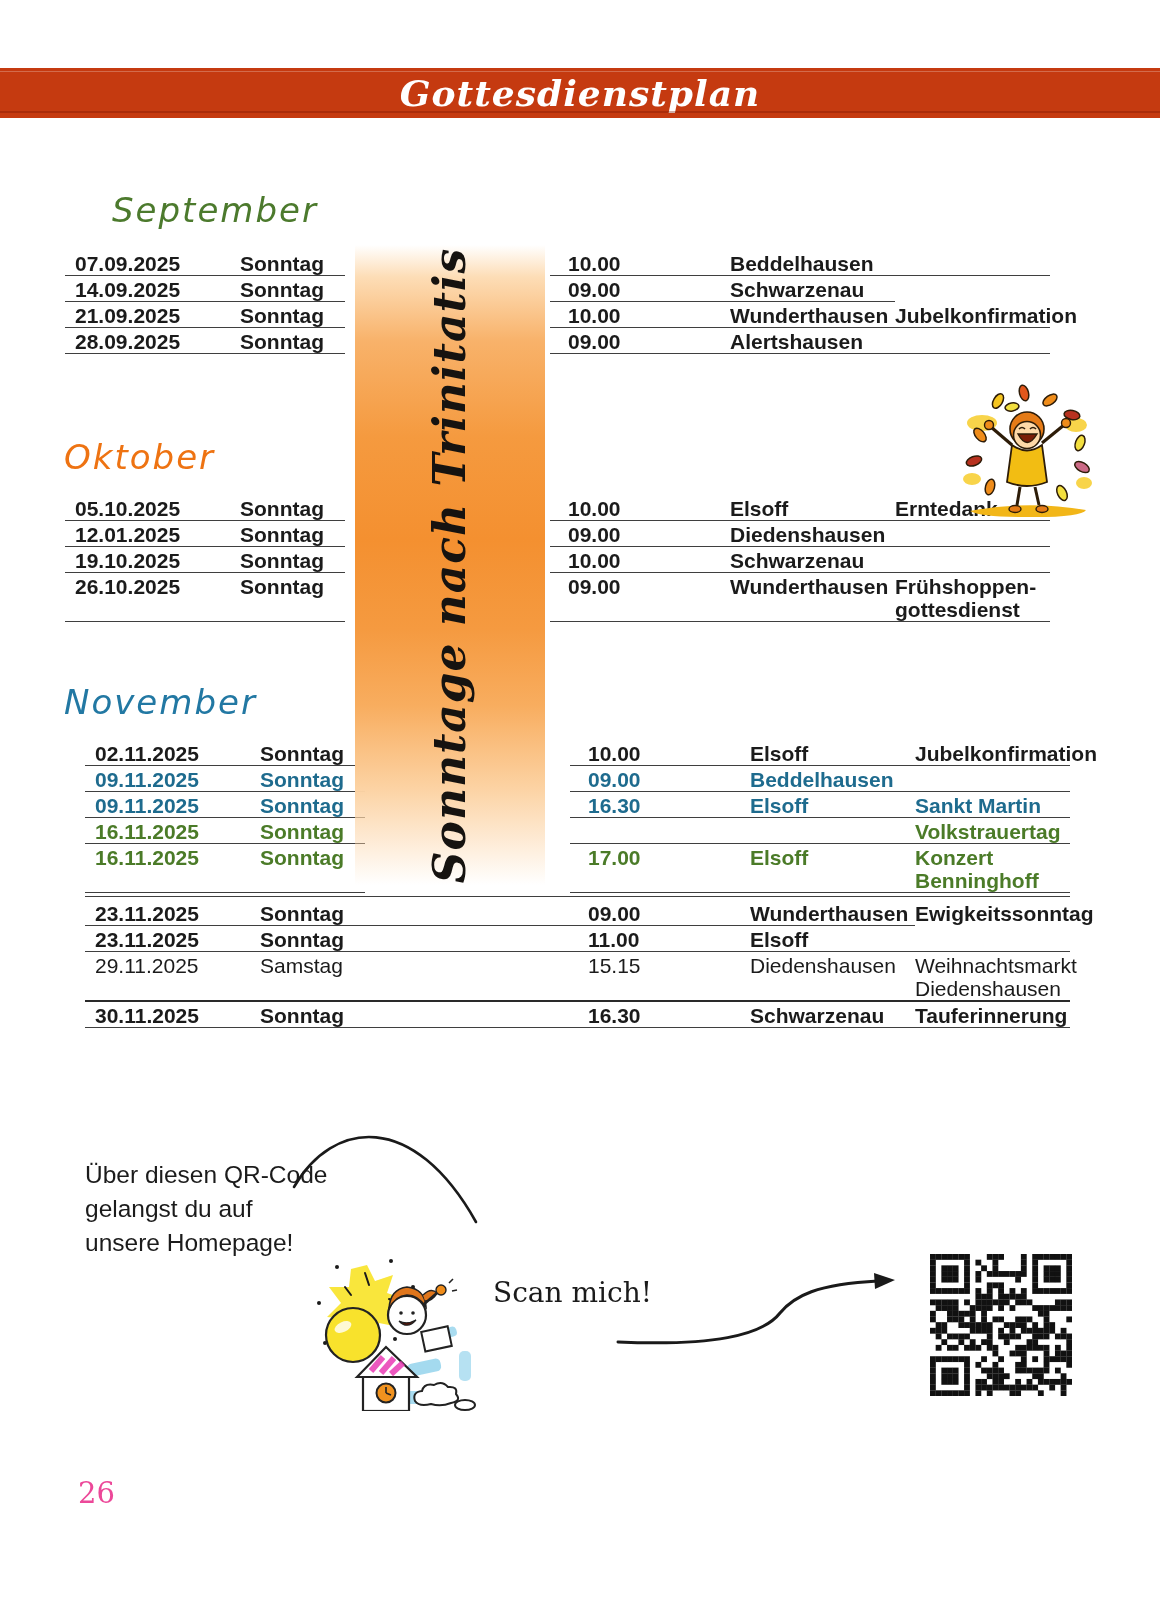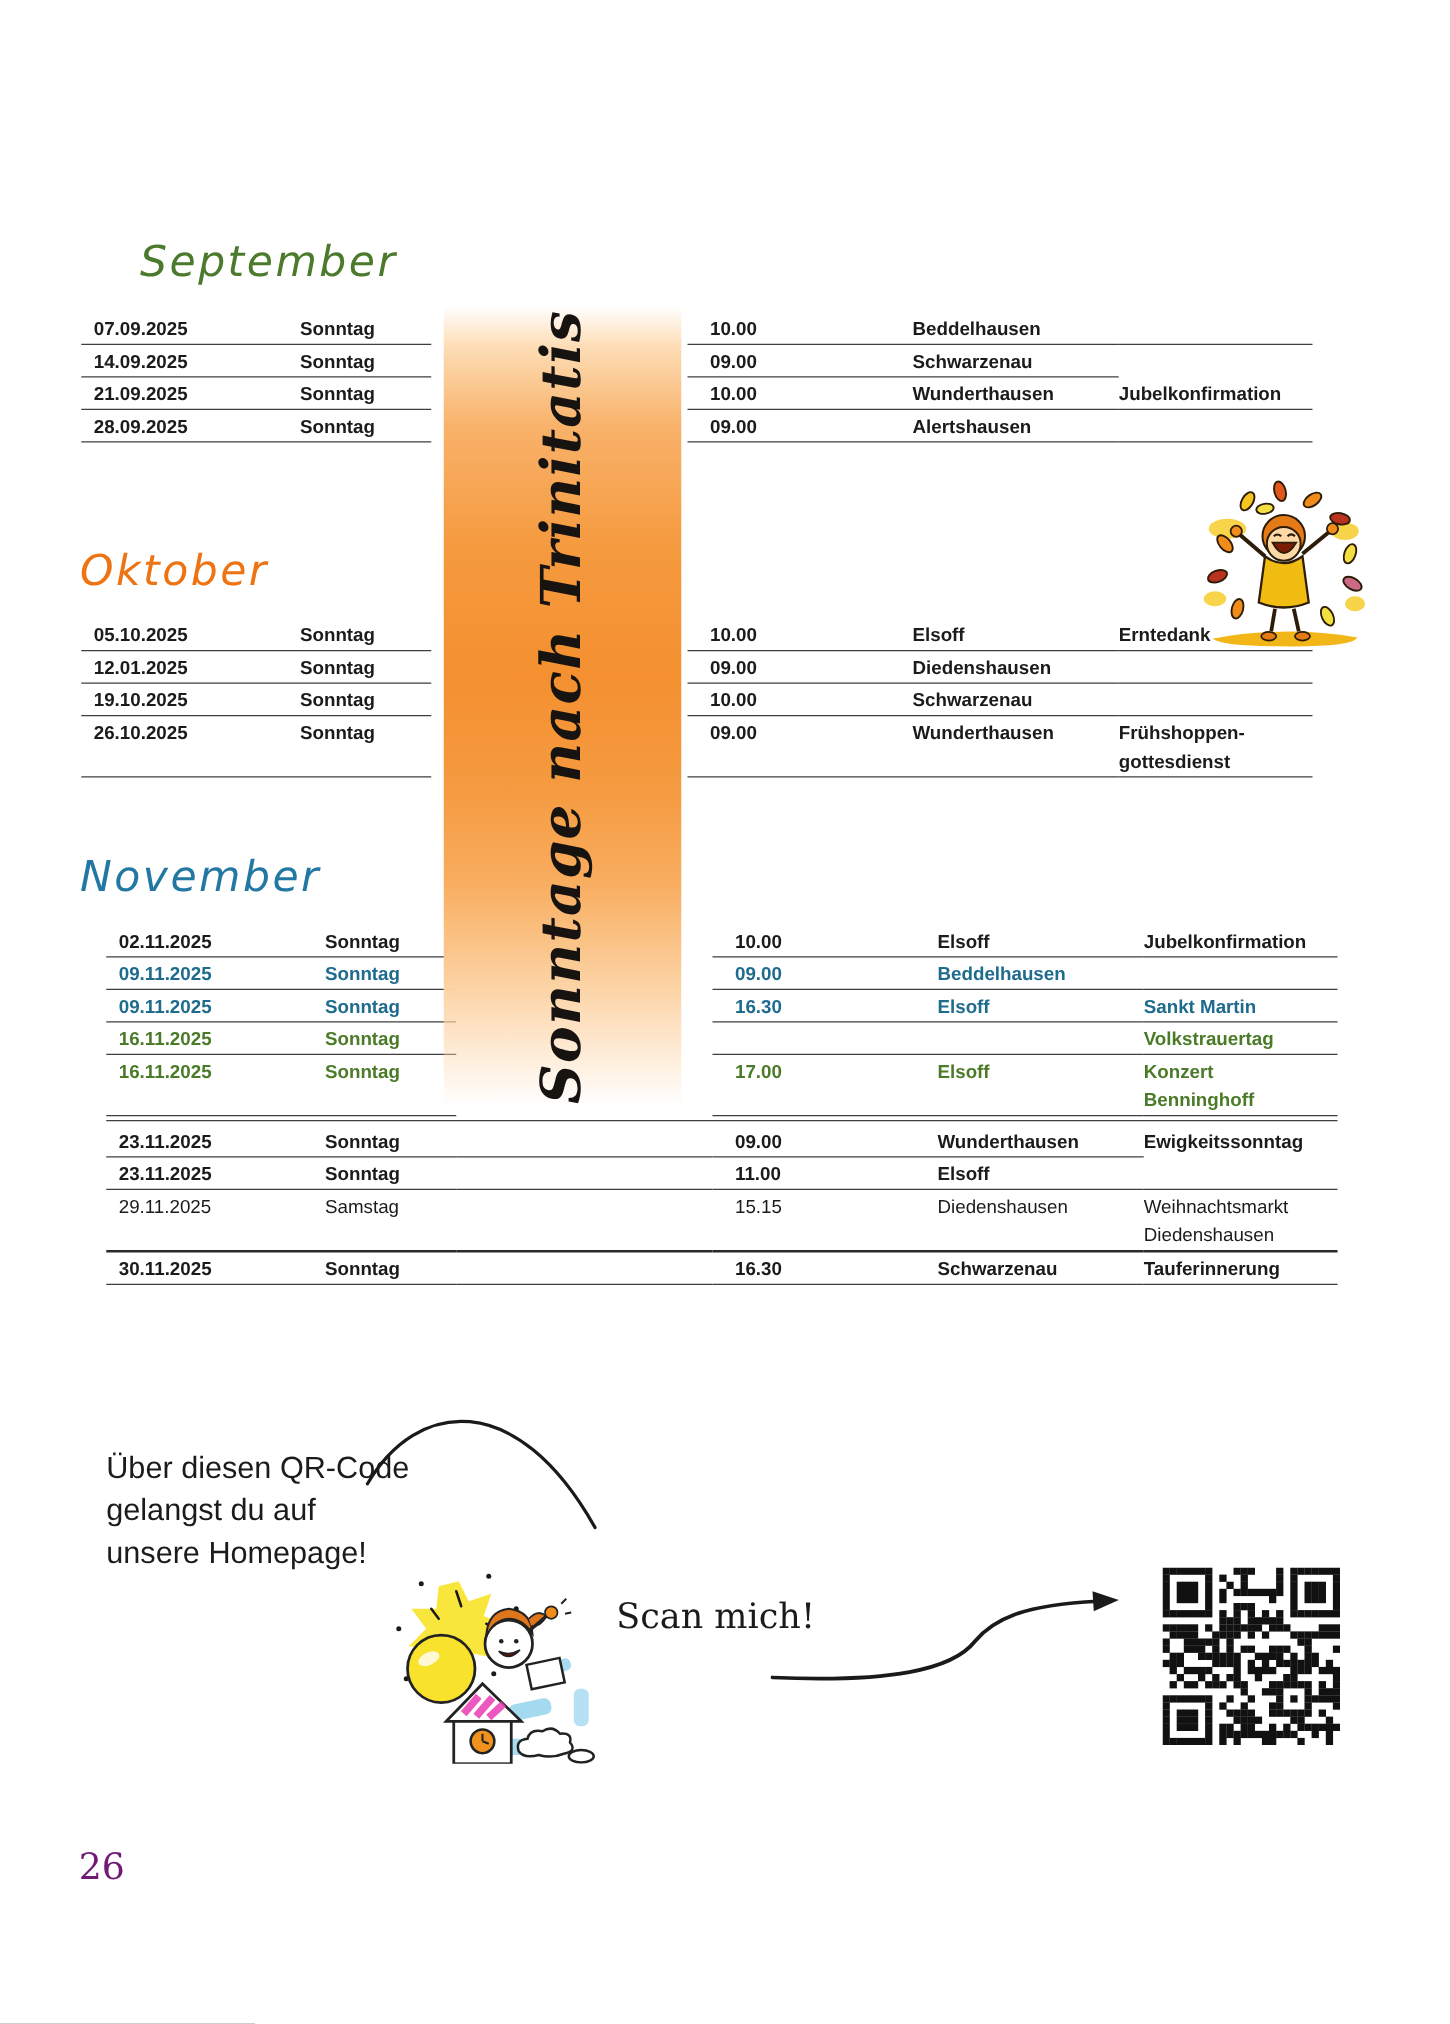--- a/index.html
+++ b/index.html
@@ -20,21 +20,21 @@
   #t-sep{top:190px;color:#4c7a2d;margin-left:48px;}
   #t-okt{top:437px;color:#ee7312;}
   #t-nov{top:682px;color:#2278a3;}
 
   
   .sched{position:absolute;left:0;width:1160px;}
   #tb-sep{top:250px;}
   #tb-okt{top:495px;}
   #tb-nov{top:740px;margin-left:20px;}
 
-  .srow{display:flex;align-items:stretch;font-size:15px;font-weight:700;color:#1b1b1b;line-height:23px;}
+  .srow{display:flex;align-items:stretch;font-size:21px;font-weight:700;color:#1b1b1b;line-height:23px;}
   .srow.w-reg{font-weight:400;}
   .srow.c-teal{color:#1e6b8e;}
   .srow.c-green{color:#4b7b28;}
 
   .lseg{margin-left:65px;width:280px;display:flex;border-bottom:1.5px solid #3f3f3f;padding-top:2px;}
   .gapseg{width:205px;}
   .rseg{width:500px;display:flex;}
   .tl{display:flex;width:345px;border-bottom:1.5px solid #3f3f3f;padding-top:2px;}
   .c-note{width:155px;border-bottom:1.5px solid #3f3f3f;padding-top:2px;}
   .c-date{width:175px;padding-left:10px;box-sizing:border-box;}
@@ -53,29 +53,32 @@
      background:linear-gradient(180deg,rgba(255,255,255,0) 0%,#fdddb6 5%,#f8b26a 15%,#f59a3f 30%,
                 #f49030 46%,#f59a40 60%,#f8ad5f 72%,#fcd3a4 85%,rgba(255,255,255,0) 100%);
      display:flex;align-items:center;justify-content:center;}
   .banner-text{transform:rotate(-90deg);white-space:nowrap;font-family:"DejaVu Serif",serif;
                font-style:italic;font-weight:700;font-size:44px;color:#161310;letter-spacing:1px;}
 
   
   .qr-note{position:absolute;left:85px;top:1158px;font-size:24.5px;line-height:34px;color:#1b1b1b;}
   .scan-label{position:absolute;left:493px;top:1276px;font-family:"DejaVu Serif",serif;
               font-size:28px;color:#1b1b1b;}
-  .page-number{position:absolute;left:63px;top:1476px;font-family:"DejaVu Serif",serif;
-               font-size:29px;color:#701a75;}
+  .page-number{position:absolute;left:78px;top:1476px;font-family:"DejaVu Serif",serif;
+               font-size:29px;color:#ec4899;}
   .abs{position:absolute;}
 </style>
 </head>
 <body>
 
 <div class="page">
 
+  <div class="header-banner">
+    <span class="header-title">Gottesdienstplan</span>
+  </div>
 
   <h2 class="sec-title" id="t-sep">September</h2>
   <h2 class="sec-title" id="t-okt">Oktober</h2>
   <h2 class="sec-title" id="t-nov">November</h2>
 
   <div class="sched" id="tb-sep">
       <div class="srow c-black">
         <div class="lseg">
           <div class="c-date">07.09.2025</div>
           <div class="c-day">Sonntag</div>

